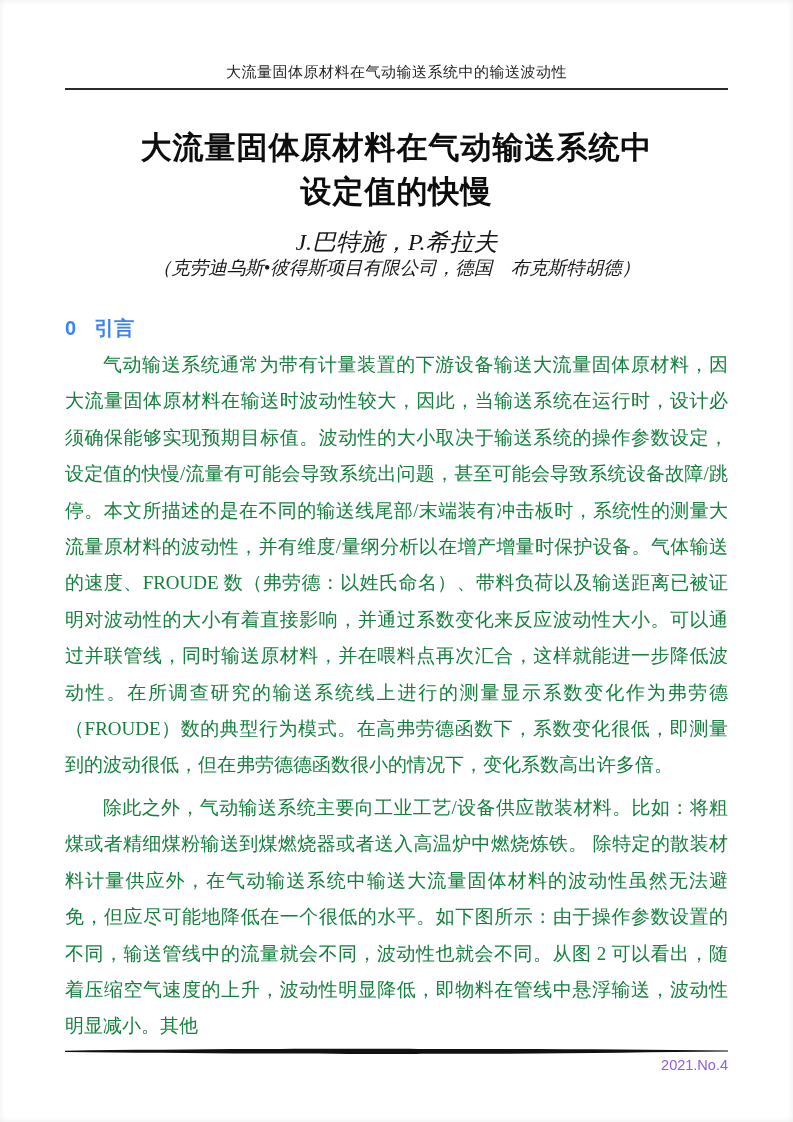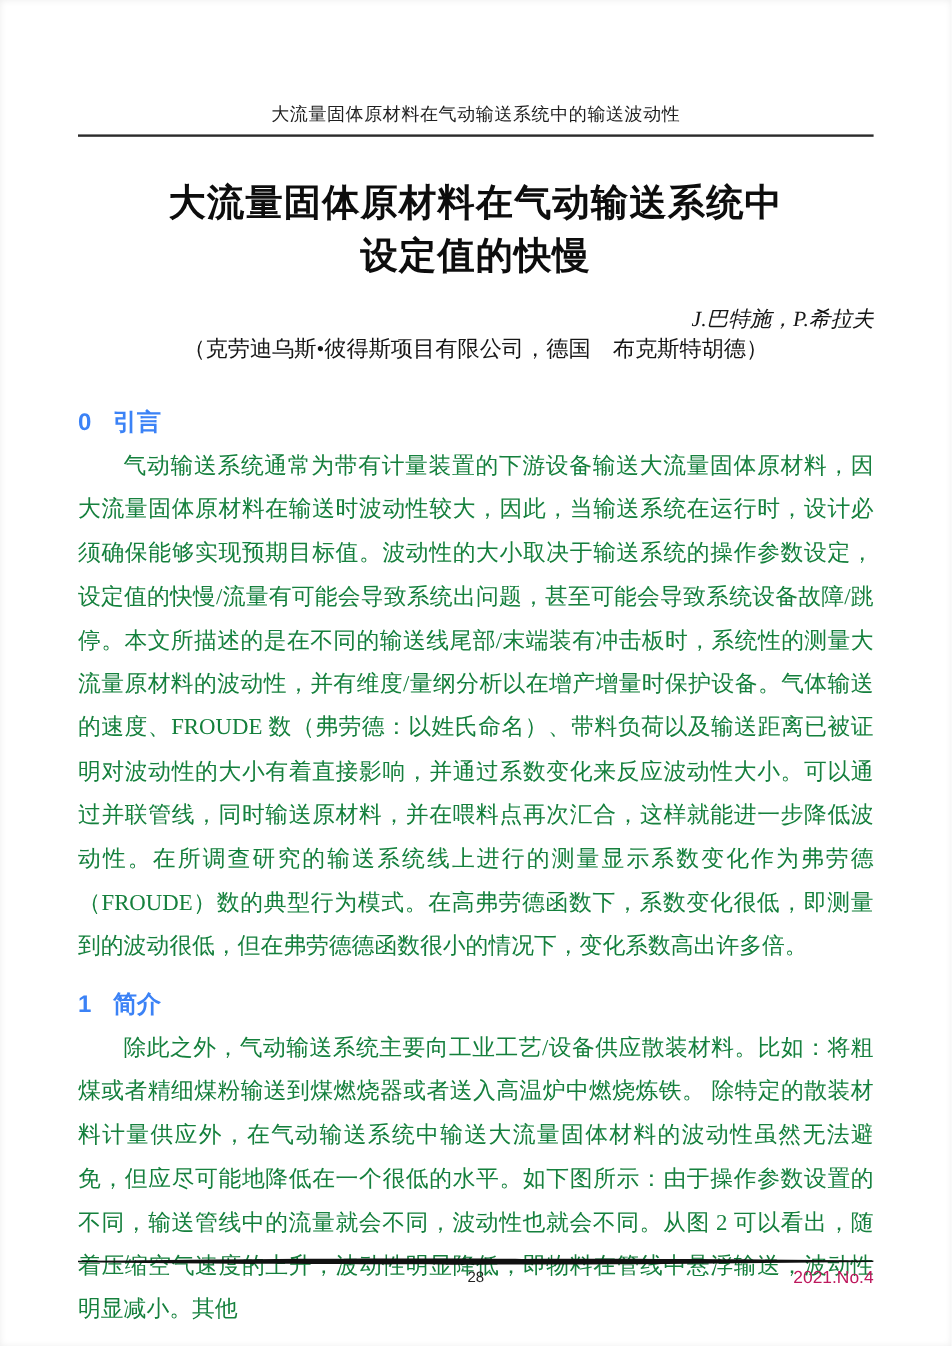--- a/index.html
+++ b/index.html
@@ -15,52 +15,53 @@
     color: #161616;
     font-family: "Liberation Serif", serif;
     overflow: hidden;
     box-shadow: inset 0 0 6px rgba(0,0,0,0.08);
   }
   .content {
     padding: 0 65px;
   }
   
   .running-header {
-    padding-top: 86px;
+    padding-top: 62px;
     padding-bottom: 6px;
     border-bottom: 2px solid #2b2b2b;
     text-align: center;
   }
   .running-header-text {
     font-size: 15px;
     line-height: 20px;
     color: #1f1f1f;
     letter-spacing: 0.5px;
   }
   
   .title {
     margin: 36px 0 0 0;
-    font-family: Liberation Mono, monospace;
+    font-family: Liberation Sans, sans-serif;
     font-weight: bold;
     font-size: 31px;
     line-height: 44px;
     text-align: center;
     color: #0d0d0d;
     letter-spacing: 1px;
   }
   
   .authors {
     margin-top: 15px;
-    text-align: right;
+    text-align: center;
     font-style: italic;
-    font-size: 18px;
+    font-size: 24px;
     line-height: 26px;
   }
   .affiliation {
     text-align: center;
+    font-style: italic;
     font-size: 18.5px;
     line-height: 27px;
   }
   
   .section-heading {
     margin: 33px 0 6px 0;
     font-family: "Liberation Sans", sans-serif;
     font-weight: bold;
     font-size: 20px;
     line-height: 26px;
@@ -105,21 +106,21 @@
     right: 0;
     text-align: center;
     font-size: 12.5px;
     color: #222;
   }
   .issue {
     position: absolute;
     right: 0;
     top: 0;
     font-size: 14.5px;
-    color: #be185d;
+    color: #8b5cf6;
   }
 </style>
 </head>
 <body>
 
 <div class="page">
   <div class="content">
 
     <div class="running-header">
       <div class="running-header-text">大流量固体原材料在气动输送系统中的输送波动性</div>
@@ -135,31 +136,27 @@
     <div class="affiliation">（克劳迪乌斯•彼得斯项目有限公司，德国　布克斯特胡德）</div>
 
     <section>
       <h2 class="section-heading">
         <span class="sec-num">0</span><span class="sec-title">引言</span>
       </h2>
       <p class="body-para">气动输送系统通常为带有计量装置的下游设备输送大流量固体原材料，因大流量固体原材料在输送时波动性较大，因此，当输送系统在运行时，设计必须确保能够实现预期目标值。波动性的大小取决于输送系统的操作参数设定，设定值的快慢/流量有可能会导致系统出问题，甚至可能会导致系统设备故障/跳停。本文所描述的是在不同的输送线尾部/末端装有冲击板时，系统性的测量大流量原材料的波动性，并有维度/量纲分析以在增产增量时保护设备。气体输送的速度、FROUDE 数（弗劳德：以姓氏命名）、带料负荷以及输送距离已被证明对波动性的大小有着直接影响，并通过系数变化来反应波动性大小。可以通过并联管线，同时输送原材料，并在喂料点再次汇合，这样就能进一步降低波动性。在所调查研究的输送系统线上进行的测量显示系数变化作为弗劳德（FROUDE）数的典型行为模式。在高弗劳德函数下，系数变化很低，即测量到的波动很低，但在弗劳德德函数很小的情况下，变化系数高出许多倍。</p>
     </section>
 
     <section>
-      <h2 class="section-heading second">
-        <span class="sec-num">1</span><span class="sec-title">简介</span>
-      </h2>
       <p class="body-para">除此之外，气动输送系统主要向工业工艺/设备供应散装材料。比如：将粗煤或者精细煤粉输送到煤燃烧器或者送入高温炉中燃烧炼铁。 除特定的散装材料计量供应外，在气动输送系统中输送大流量固体材料的波动性虽然无法避免，但应尽可能地降低在一个很低的水平。如下图所示：由于操作参数设置的不同，输送管线中的流量就会不同，波动性也就会不同。从图 2 可以看出，随着压缩空气速度的上升，波动性明显降低，即物料在管线中悬浮输送，波动性明显减小。其他</p>
     </section>
 
   </div>
 
   <div class="footer">
     <svg class="footer-line" viewBox="0 0 663 7" preserveAspectRatio="none" aria-hidden="true">
       <path d="M0,2.7 C 140,0.9 300,0.4 370,1.1 C 480,0.7 570,1.6 663,2.5
                L663,3.6 C 570,4.4 480,6.1 370,5.7 C 300,6.4 140,5.4 0,3.9 Z" fill="#111111"></path>
     </svg>
     <div class="footer-row">
-      <span class="page-number">28</span>
       <span class="issue">2021.No.4</span>
     </div>
   </div>
 </div>
 
 </body></html>

